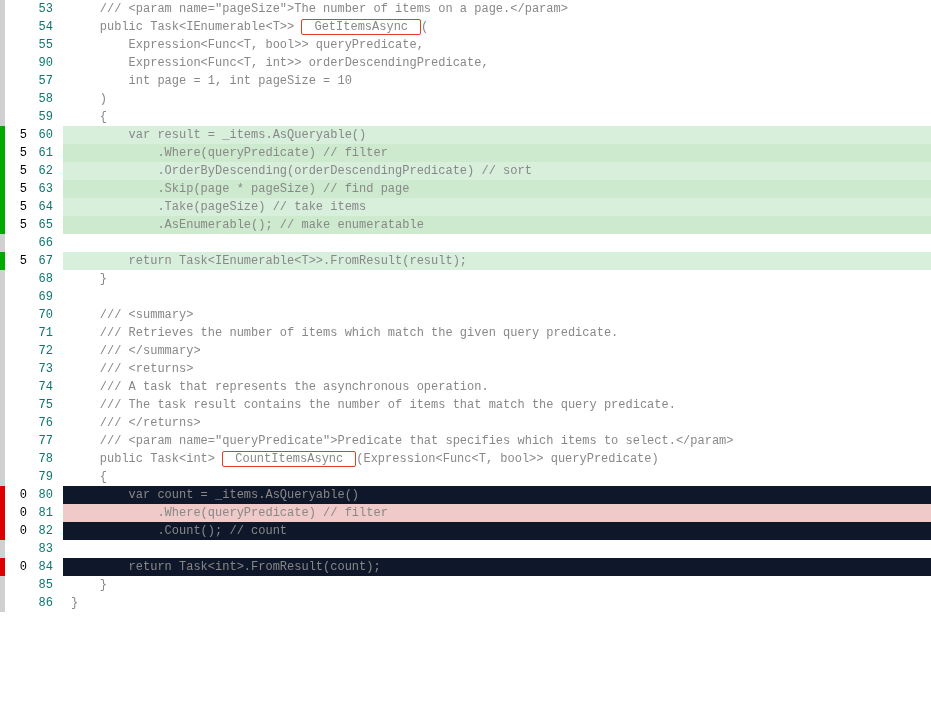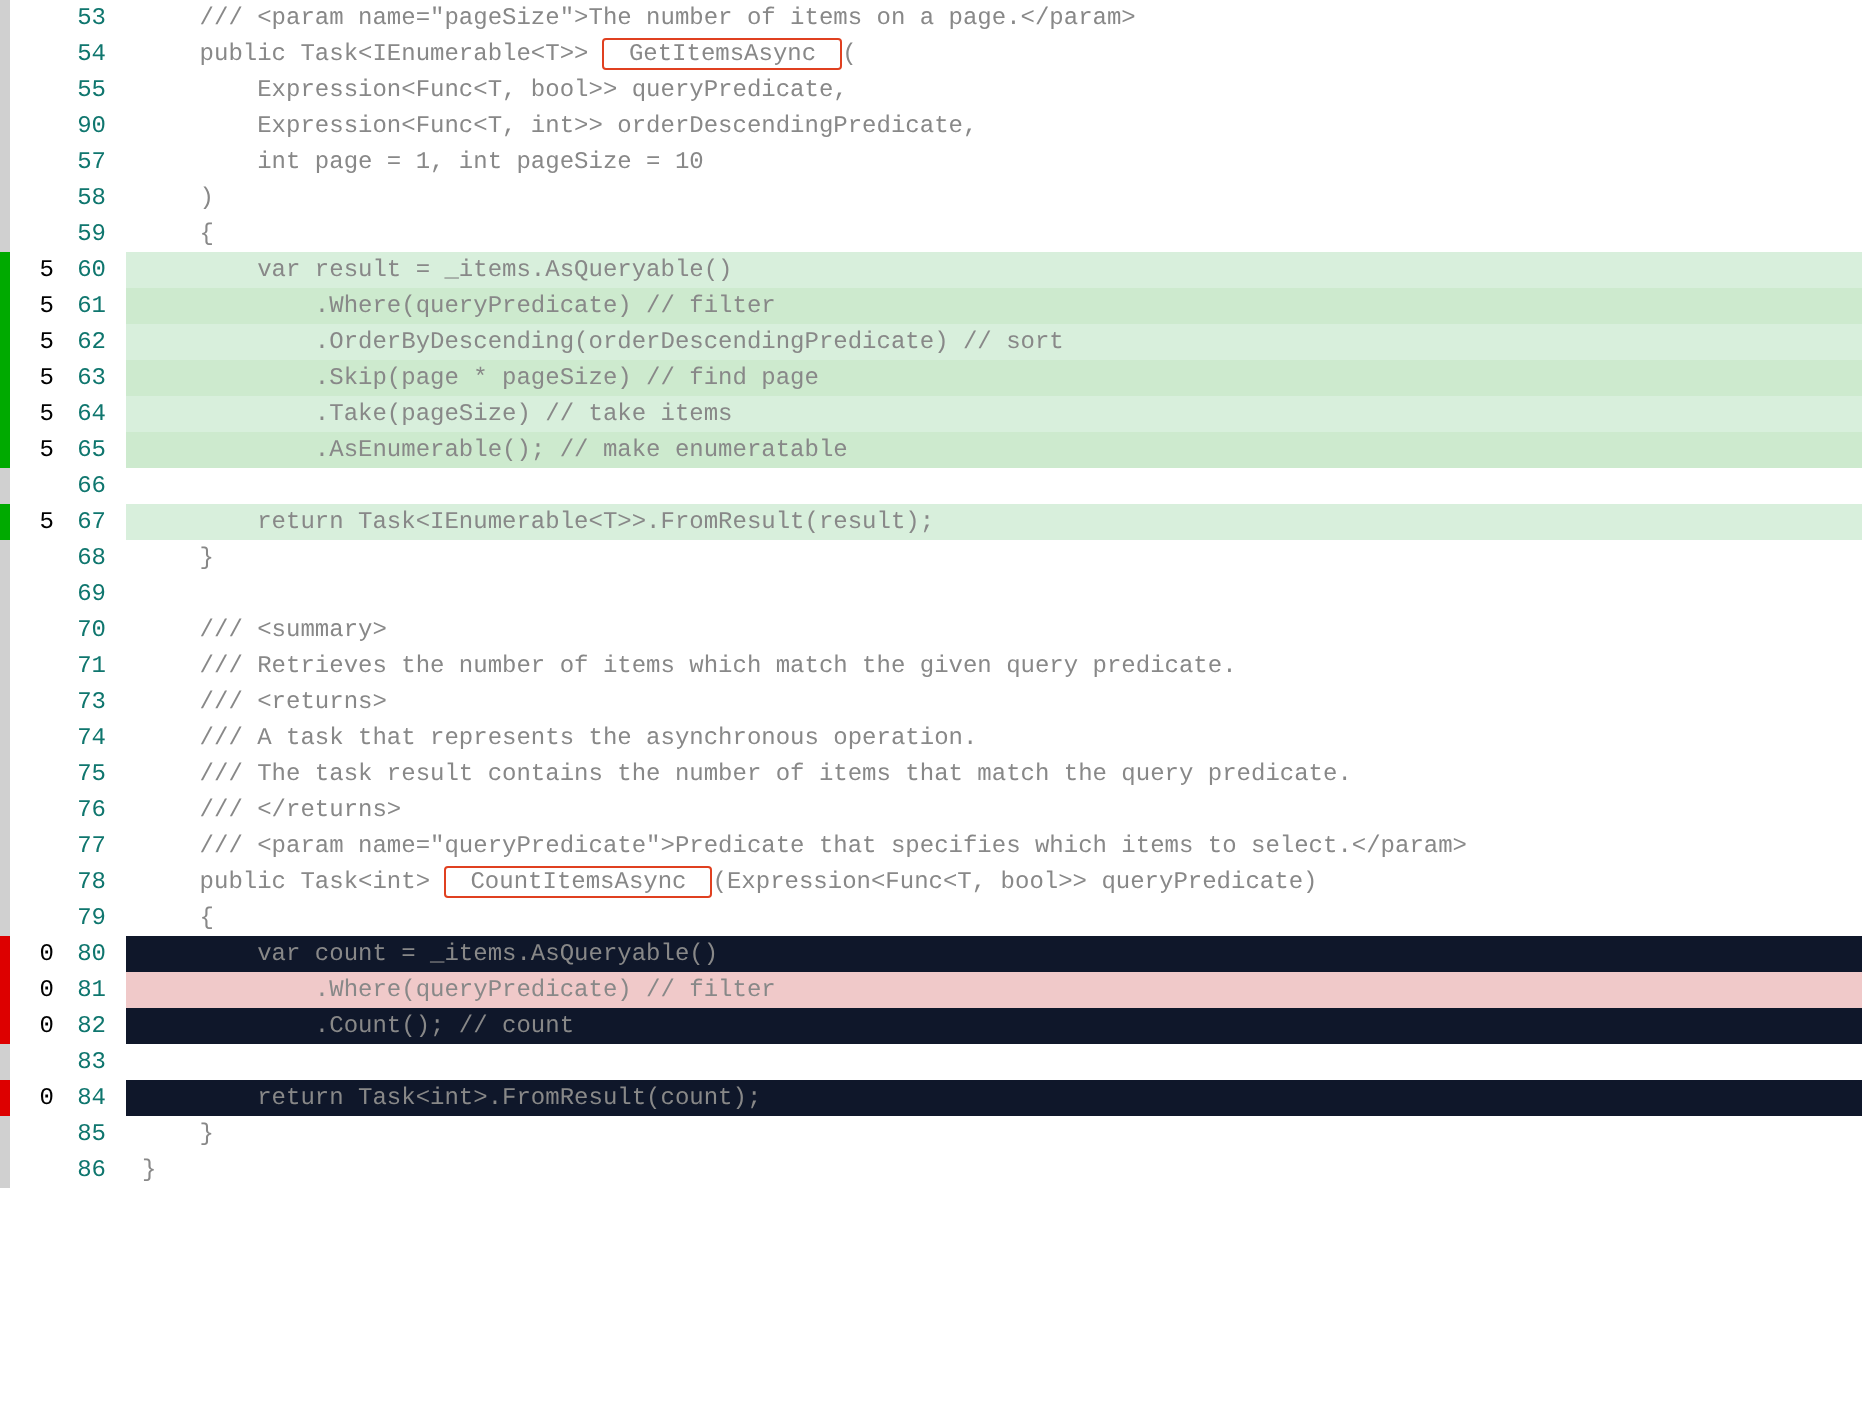--- a/index.html
+++ b/index.html
@@ -198,20 +198,27 @@
         <td class="marker-col marker-gray"></td>
         <td class="gutter-gap"></td>
         <td class="hit-col"></td>
         <td class="lineno-col">71</td>
         <td class="code-col">    /// Retrieves the number of items which match the given query predicate.</td>
       </tr>
       <tr>
         <td class="marker-col marker-gray"></td>
         <td class="gutter-gap"></td>
         <td class="hit-col"></td>
+        <td class="lineno-col">72</td>
+        <td class="code-col">    /// &lt;/summary&gt;</td>
+      </tr>
+      <tr>
+        <td class="marker-col marker-gray"></td>
+        <td class="gutter-gap"></td>
+        <td class="hit-col"></td>
         <td class="lineno-col">73</td>
         <td class="code-col">    /// &lt;returns&gt;</td>
       </tr>
       <tr>
         <td class="marker-col marker-gray"></td>
         <td class="gutter-gap"></td>
         <td class="hit-col"></td>
         <td class="lineno-col">74</td>
         <td class="code-col">    /// A task that represents the asynchronous operation.</td>
       </tr>

